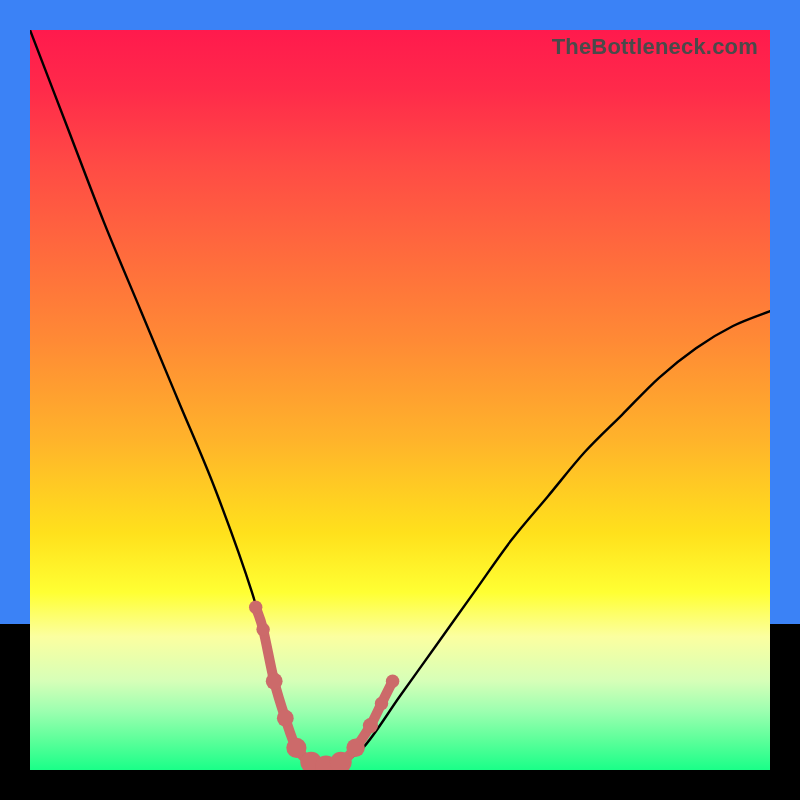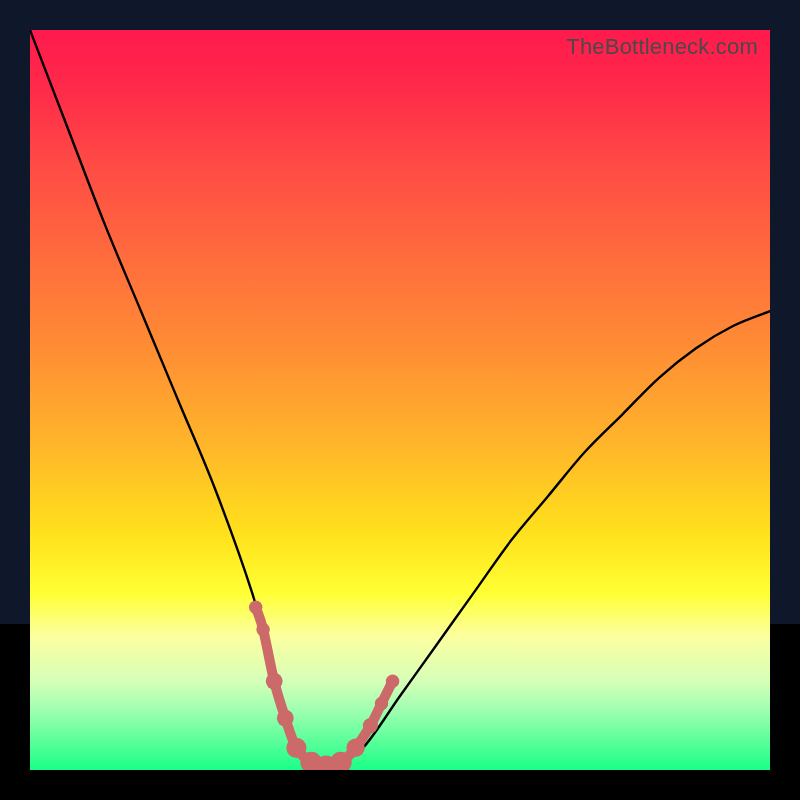--- a/index.html
+++ b/index.html
@@ -10,21 +10,22 @@
     background: #000;
     font-family: Arial, Helvetica, sans-serif;
     overflow: hidden;
   }
   .frame {
     position: absolute;
     left: 0;
     top: 0;
     width: 800px;
     height: 624px;
-    background: #0f172a;
+    background: #3b82f6;
+    font-weight: bold;
   }
   .plot {
     position: absolute;
     left: 30px;
     top: 30px;
     width: 740px;
     height: 740px;
     background: linear-gradient(to bottom,
       #ff1a4d 0%,
       #ff2a4a 8%,

